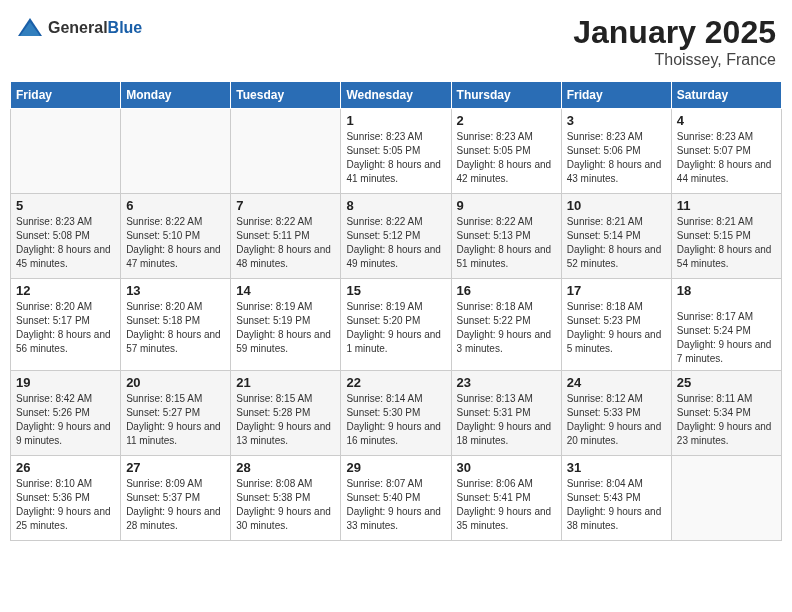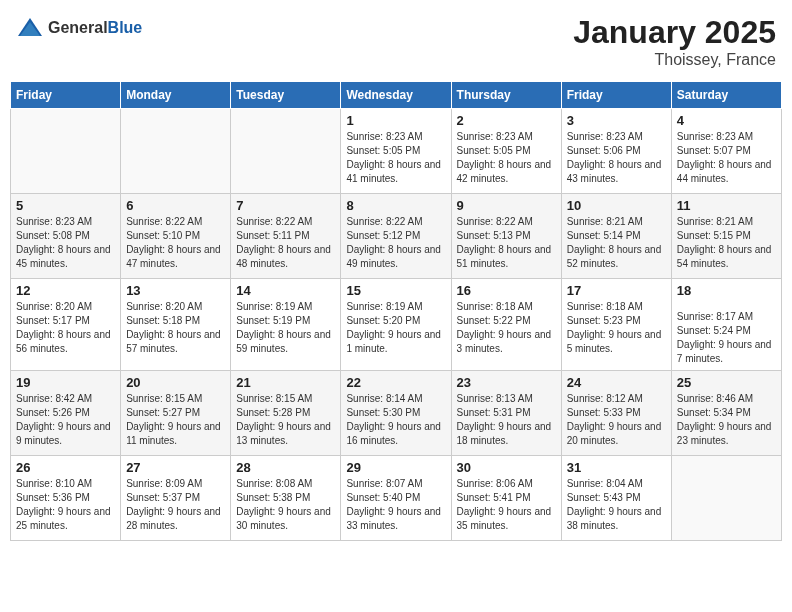--- a/index.html
+++ b/index.html
@@ -276,21 +276,21 @@
 Daylight: 9 hours and 18 minutes.</div>
         </td>
         <td>
           <span class="day-number">24</span>
           <div class="day-info" style="white-space: pre-line;">Sunrise: 8:12 AM
 Sunset: 5:33 PM
 Daylight: 9 hours and 20 minutes.</div>
         </td>
         <td>
           <span class="day-number">25</span>
-          <div class="day-info" style="white-space: pre-line;">Sunrise: 8:46 AM
+          <div class="day-info" style="white-space: pre-line;">Sunrise: 8:11 AM
 Sunset: 5:34 PM
 Daylight: 9 hours and 23 minutes.</div>
         </td>
       </tr>
       <tr>
         <td>
           <span class="day-number">26</span>
           <div class="day-info" style="white-space: pre-line;">Sunrise: 8:10 AM
 Sunset: 5:36 PM
 Daylight: 9 hours and 25 minutes.</div>

